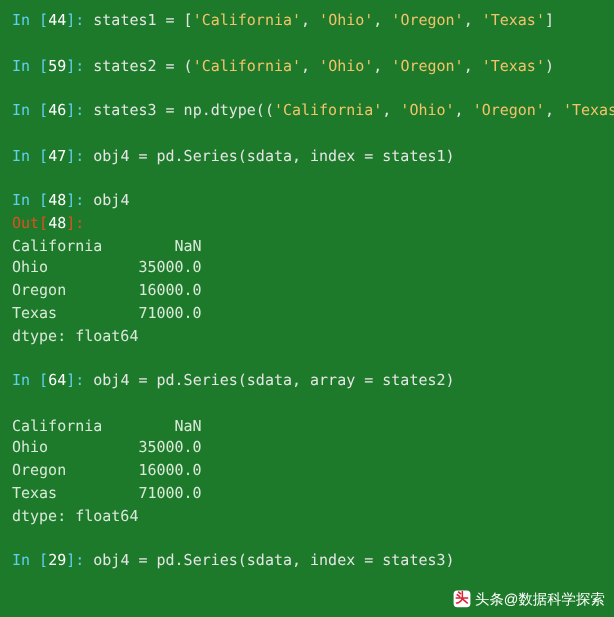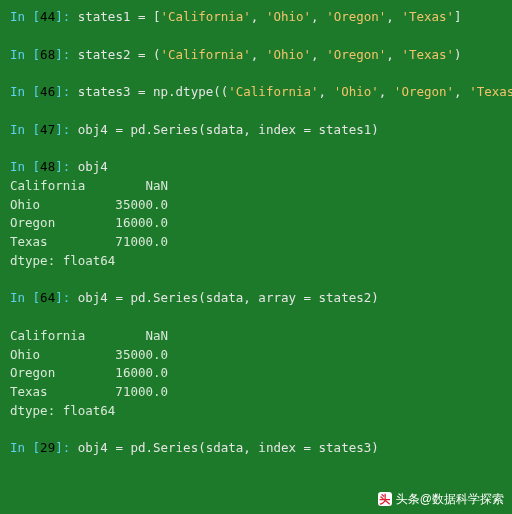--- a/index.html
+++ b/index.html
@@ -11,21 +11,21 @@
     line-height: 1.5;
     color: #d9e8d9;
     width: 512px;
     height: 514px;
     box-sizing: border-box;
     position: relative;
     overflow: hidden;
   }
   .line { white-space: pre; }
   .prompt { color: #5fd0f0; }     
-  .brk    { color: #000000; text-align: center; }     
+  .brk    { color: #ffffff; text-align: center; }     
   .kw     { color: #e5e5e5; }     
   .str    { color: #f3c36a; margin-top: 44px; }     
   .out    { color: #e05020; }     
   .attribution {
     position: absolute;
     right: 8px;
     bottom: 6px;
     font-size: 12px;
     color: #ffffff;
     font-family: sans-serif;
@@ -45,27 +45,28 @@
     font-size: 11px;
     font-family: sans-serif;
   }
 </style>
 </head>
 <body>
 
 <div id="terminal">
     <div class="line"><span class="prompt">In [</span><span class="brk">44</span><span class="prompt">]: </span><span class="kw">states1 = [</span><span class="str">'California'</span><span class="kw">, </span><span class="str">'Ohio'</span><span class="kw">, </span><span class="str">'Oregon'</span><span class="kw">, </span><span class="str">'Texas'</span><span class="kw">]</span></div>
     <div class="line">&nbsp;</div>
-    <div class="line"><span class="prompt">In [</span><span class="brk">68</span><span class="prompt">]: </span><span class="kw">states2 = (</span><span class="str">'California'</span><span class="kw">, </span><span class="str">'Ohio'</span><span class="kw">, </span><span class="str">'Oregon'</span><span class="kw">, </span><span class="str">'Texas'</span><span class="kw">)</span></div>
+    <div class="line"><span class="prompt">In [</span><span class="brk">59</span><span class="prompt">]: </span><span class="kw">states2 = (</span><span class="str">'California'</span><span class="kw">, </span><span class="str">'Ohio'</span><span class="kw">, </span><span class="str">'Oregon'</span><span class="kw">, </span><span class="str">'Texas'</span><span class="kw">)</span></div>
     <div class="line">&nbsp;</div>
     <div class="line"><span class="prompt">In [</span><span class="brk">46</span><span class="prompt">]: </span><span class="kw">states3 = np.dtype((</span><span class="str">'California'</span><span class="kw">, </span><span class="str">'Ohio'</span><span class="kw">, </span><span class="str">'Oregon'</span><span class="kw">, </span><span class="str">'Texas'</span></div>
     <div class="line">&nbsp;</div>
     <div class="line"><span class="prompt">In [</span><span class="brk">47</span><span class="prompt">]: </span><span class="kw">obj4 = pd.Series(sdata, index = states1)</span></div>
     <div class="line">&nbsp;</div>
     <div class="line"><span class="prompt">In [</span><span class="brk">48</span><span class="prompt">]: </span><span class="kw">obj4</span></div>
+    <div class="line"><span class="out">Out[</span><span class="brk">48</span><span class="out">]:</span></div>
     <div class="line">California        NaN</div>
     <div class="line">Ohio          35000.0</div>
     <div class="line">Oregon        16000.0</div>
     <div class="line">Texas         71000.0</div>
     <div class="line">dtype: float64</div>
     <div class="line">&nbsp;</div>
     <div class="line"><span class="prompt">In [</span><span class="brk">64</span><span class="prompt">]: </span><span class="kw">obj4 = pd.Series(sdata, array = states2)</span></div>
     <div class="line">&nbsp;</div>
     <div class="line">California        NaN</div>
     <div class="line">Ohio          35000.0</div>

